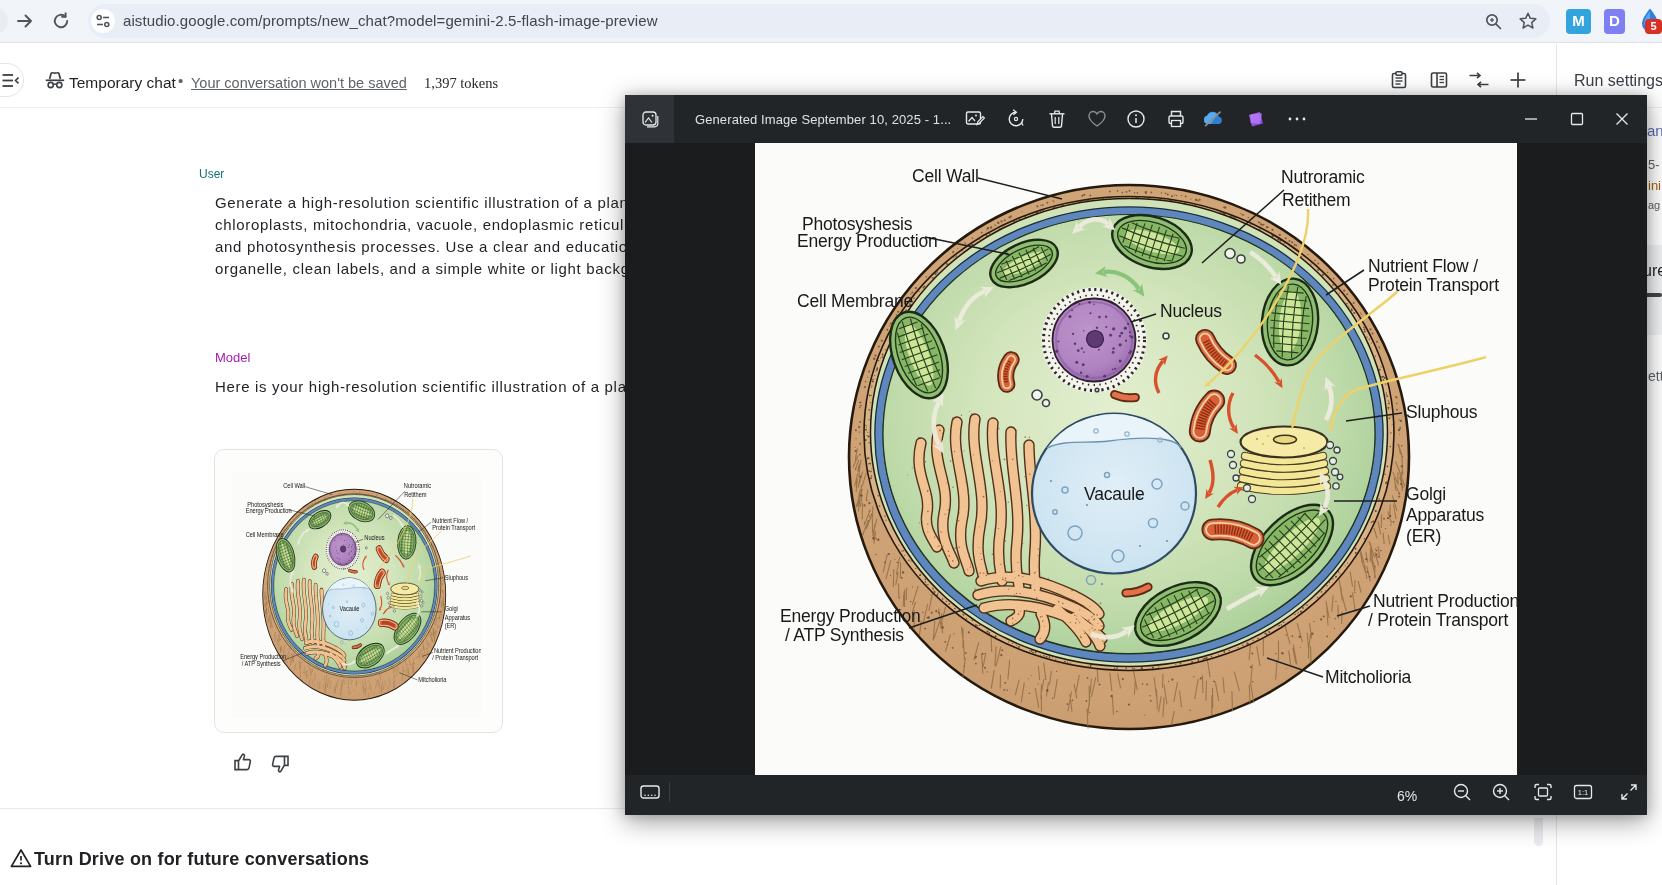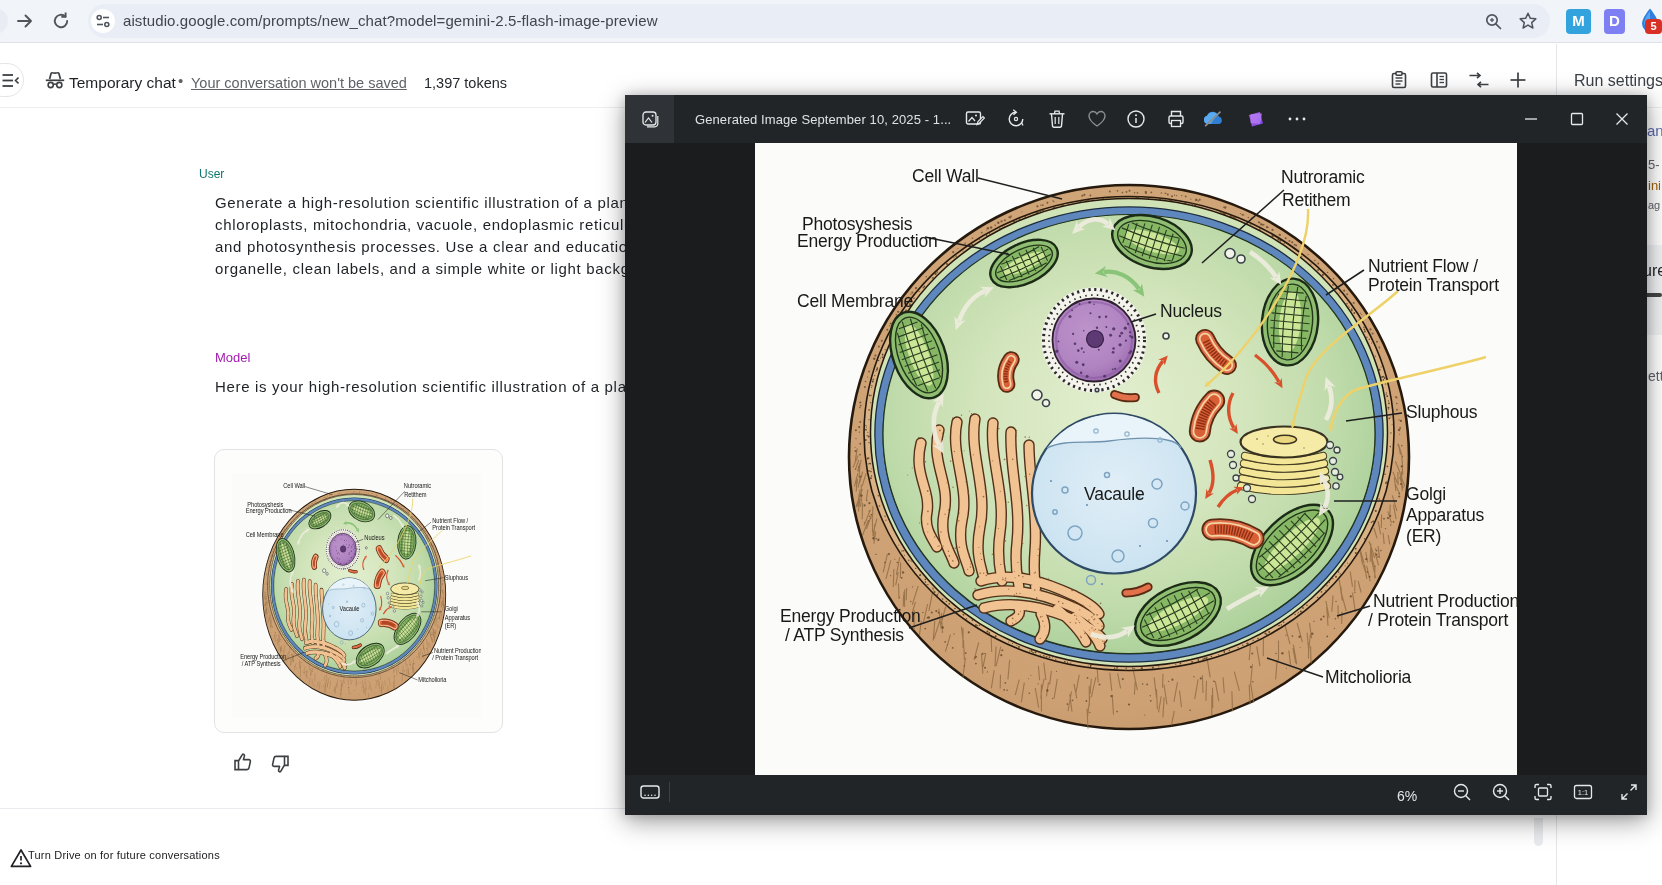--- a/index.html
+++ b/index.html
@@ -7,30 +7,30 @@
     font-family:"Liberation Sans", sans-serif; position:relative; }
   .abs { position:absolute; }
   #chrome { left:0; top:0; width:1662px; height:43px; background:#f1f4f9; border-bottom:1px solid #dde1e6; }
   #omnibox { left:88px; top:4px; width:1462px; height:34px; background:#e9edf6; border-radius:17px; }
   #urltxt { left:123px; top:12px; font-size:15px; color:#41454c; letter-spacing:0.1px; }
   #appbar { left:0; top:44px; width:1662px; height:64px; background:#fff; border-bottom:1px solid #eceef0; }
   #collpill { left:-14px; top:63px; width:38px; height:34px; border:1px solid #e3e5e8; border-radius:17px; background:#fff; }
   #tmpchat { left:69px; top:74px; font-size:15.5px; color:#1f2125; }
   #convnote { left:191px; top:75px; font-size:14.5px; color:#5f6368;text-decoration:underline; }
   #bullet { left:178px; top:72px; font-size:15px; color:#5f6368; }
-  #tokens { left:424px; top:75px; font-size:14.5px; color:#25282c; }
+  #tokens { left:424px; top:75px; font-size:14.5px; color:#25282c;font-family:Liberation Serif, serif; }
   #runsettings { left:1574px; top:72px; font-size:16px; color:#3c4148; white-space:nowrap; }
   #paneldiv { left:1556px; top:44px; width:1px; height:841px; background:#e4e6e9; }
   #user-label { left:199px; top:167px; font-size:12px; color:#0f766e; }
   #prompt { left:215px; top:191.5px; width:1330px; font-size:15px; line-height:22px; color:#1e2125; letter-spacing:0.68px; white-space:nowrap; }
   #model-label { left:215px; top:350px; font-size:13px; color:#a21caf; }
   #modeltxt { left:215px; top:378px; font-size:15px; color:#1e2125; letter-spacing:0.68px; white-space:nowrap; }
   #thumb { left:214px; top:449px; width:289px; height:284px; border:1px solid #e2e4e3; border-radius:10px; background:#fdfdfc; overflow:hidden; }
   #botline { left:0; top:808px; width:1556px; height:1px; background:#e8eaed; }
-  #drivetxt { left:28px; top:849px; font-size:11px; font-weight:normal; color:#202124; letter-spacing:0.2px; }
+  #drivetxt { left:34px; top:849px; font-size:18px; font-weight:bold; color:#202124; letter-spacing:0.2px; }
   #photowin { left:625px; top:95px; width:1022px; height:720px; background:#1a1c1e; box-shadow:0 6px 24px rgba(0,0,0,0.4), 0 0 10px rgba(0,0,0,0.15); }
   #ptitle { left:0; top:0; width:1022px; height:48px; background:#222528; }
   #ptab { left:0; top:0; width:49px; height:48px; background:#2f3337; }
   #ptitletxt { left:70px; top:17px; font-size:13px; color:#dfe1e2; letter-spacing:0.1px; }
   #pimg { left:130px; top:48px; width:762px; height:632px; background:#fbfbf9; }
   #pbottom { left:0; top:680px; width:1022px; height:40px; background:#222528; }
   #pcttxt { left:772px; top:693px; font-size:14px; color:#e2e3e4; }
   svg.icon { display:block; }
 </style>
 </head>

